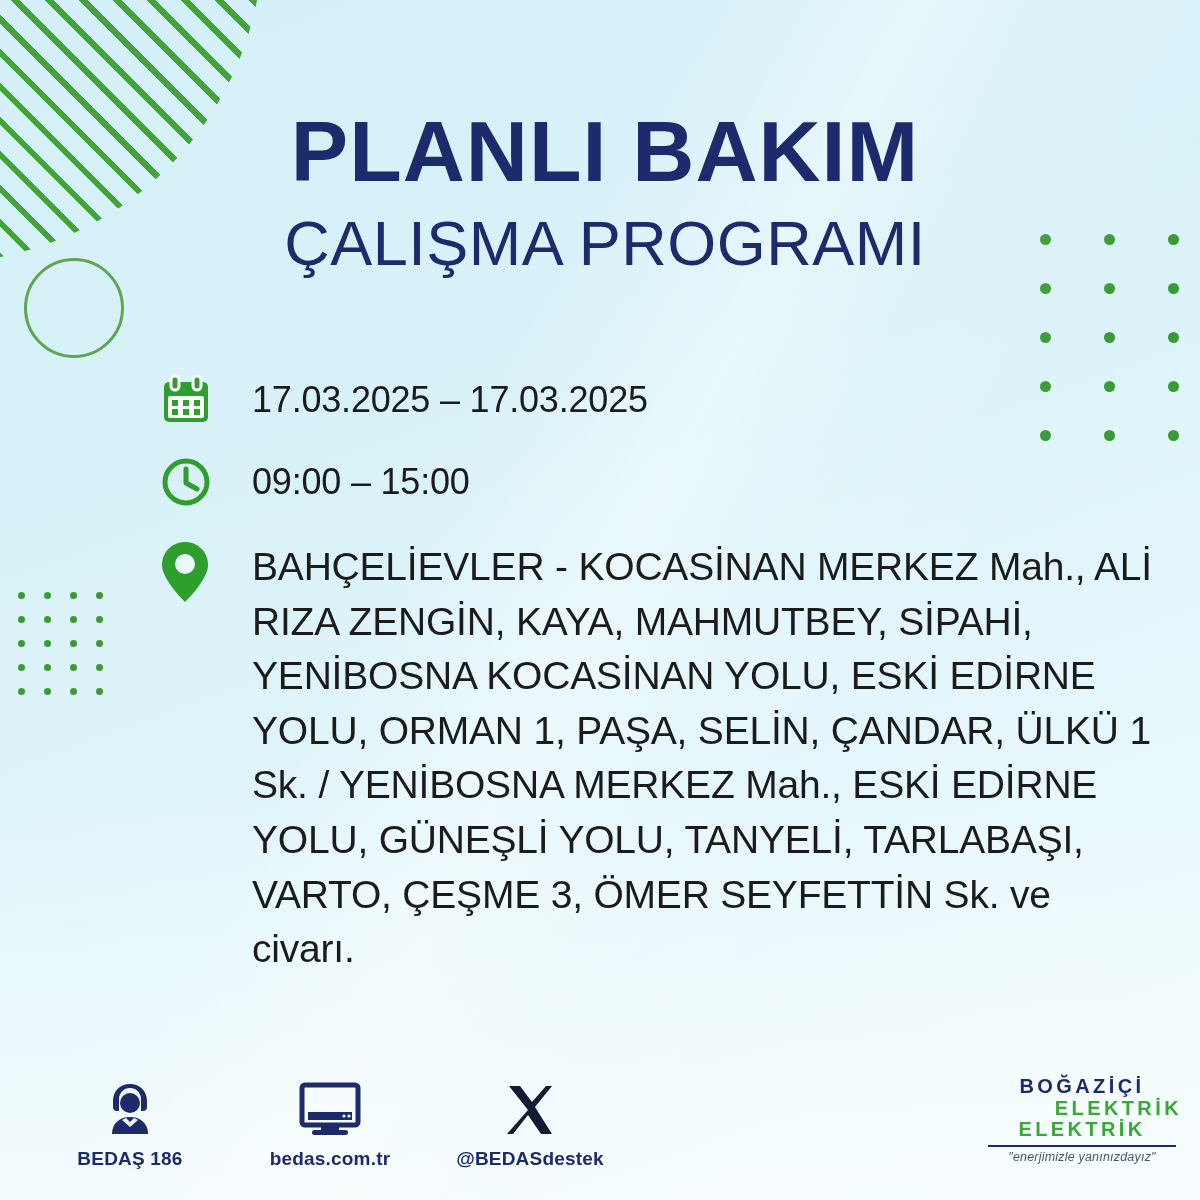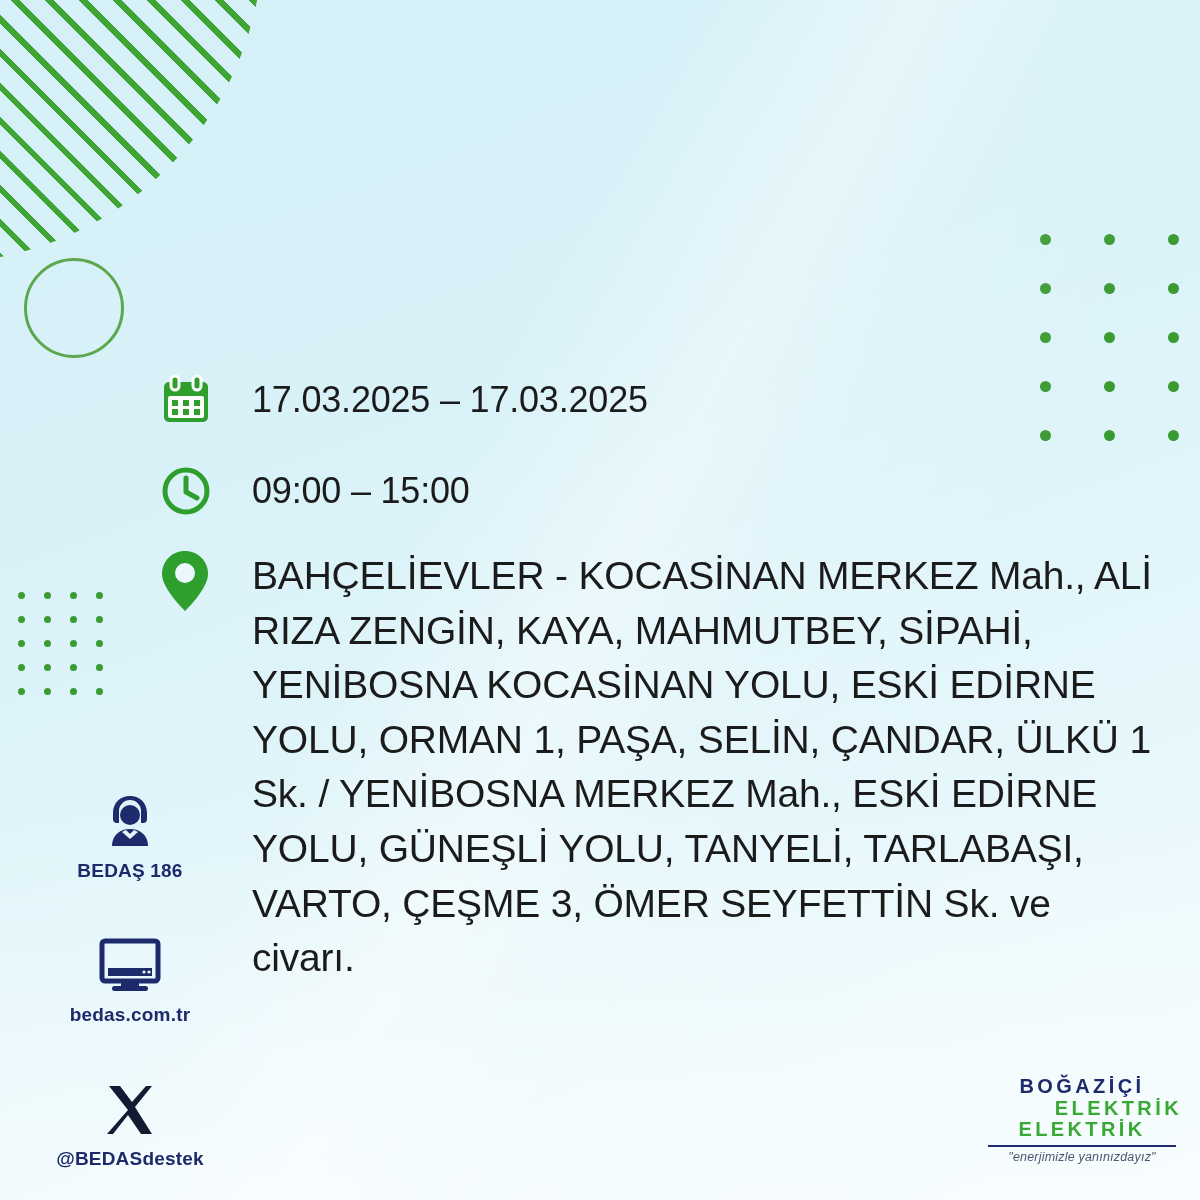--- a/index.html
+++ b/index.html
@@ -128,21 +128,21 @@
   
   .info {
     position: absolute;
     left: 160px;
     top: 372px;
     width: 1000px;
   }
   .info-row {
     display: flex;
     align-items: flex-start;
-    margin-bottom: 37px;
+    margin-bottom: 28px;
   }
   .info-row .icon-cell {
     flex: 0 0 92px;
     display: flex;
     justify-content: flex-start;
     align-items: flex-start;
     padding-top: 2px;
   }
   .info-row .text-cell {
     flex: 1 1 auto;
@@ -172,21 +172,20 @@
     bottom: 22px;
     height: 130px;
   }
   .contacts {
     position: absolute;
     left: 55px;
     bottom: 8px;
     display: flex;
     align-items: flex-end;
     gap: 50px;
-    flex-direction: column;
   }
   .contact {
     display: flex;
     flex-direction: column;
     align-items: center;
     width: 150px;
   }
   .contact .c-icon {
     height: 62px;
     display: flex;
@@ -279,20 +278,24 @@
       <span class="dot"></span>
       <span class="dot"></span>
     <span class="dot"></span>
       <span class="dot"></span>
       <span class="dot"></span>
   </div>
 
   <div class="sheen"></div>
   <div class="sheen2"></div>
 
+  <div class="headings">
+    <h1 class="title-main">PLANLI BAKIM</h1>
+    <h2 class="title-sub">ÇALIŞMA PROGRAMI</h2>
+  </div>
 
   <div class="info">
 
     <div class="info-row row-date">
       <div class="icon-cell">
         <svg class="gicon" width="52" height="52" viewBox="0 0 52 52" aria-hidden="true">
           <rect x="4" y="8" width="44" height="40" rx="5" fill="#2e9e2c"></rect>
           <rect x="8" y="22" width="36" height="22" rx="2" fill="#ffffff"></rect>
           <rect x="11" y="2" width="8" height="14" rx="4" fill="#2e9e2c" stroke="#ffffff" stroke-width="3"></rect>
           <rect x="33" y="2" width="8" height="14" rx="4" fill="#2e9e2c" stroke="#ffffff" stroke-width="3"></rect>

